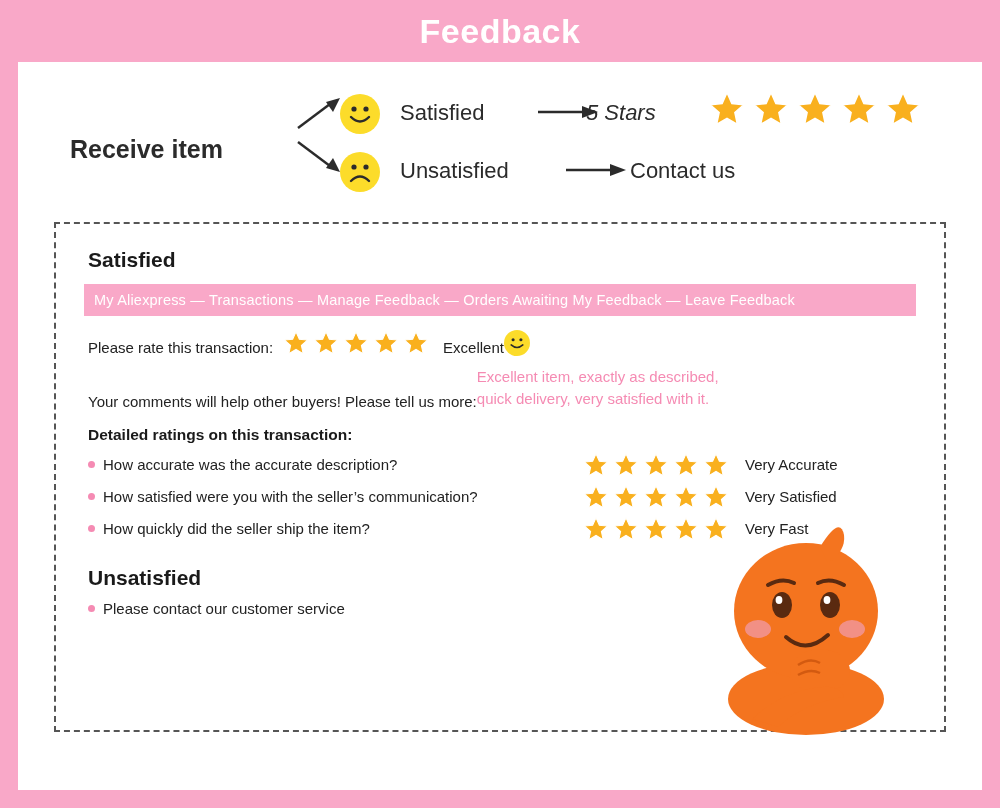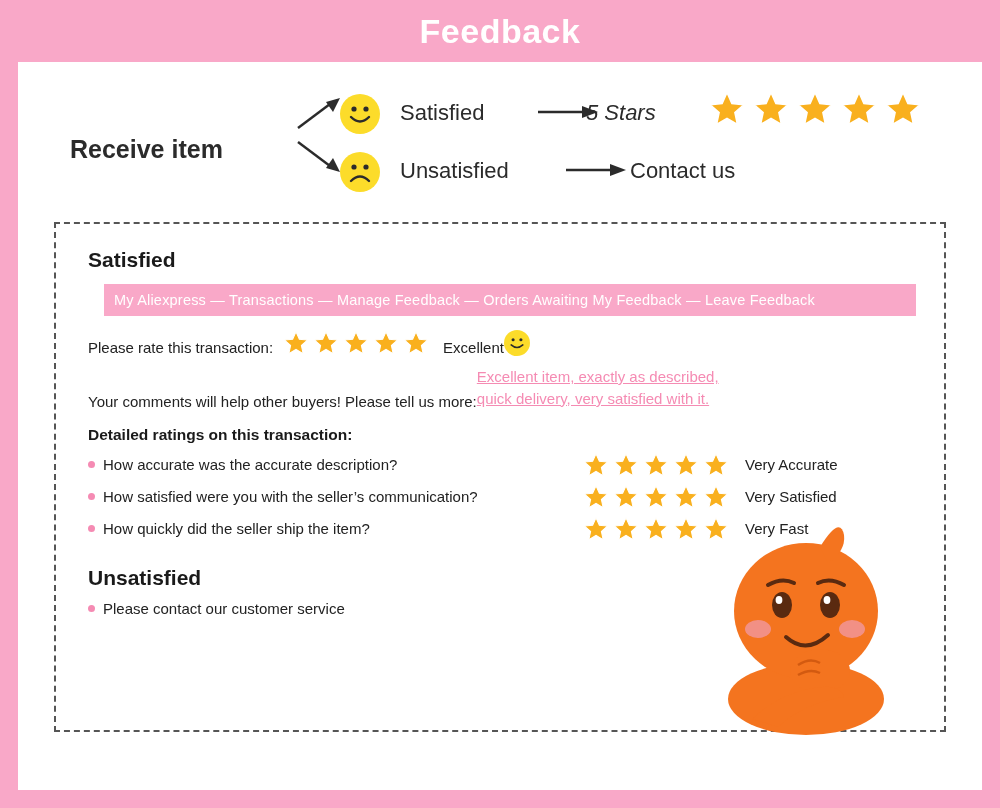--- a/index.html
+++ b/index.html
@@ -93,21 +93,21 @@
     font-size: 21px;
     font-weight: bold;
     color: #1a1a1a;
     margin: 2px 0 12px 4px;
   }
   .breadcrumb {
     background: #f9a8c8;
     color: #ffffff;
     font-size: 14.5px;
     padding: 8px 10px;
-    margin: 0 0 14px 20px;
+    margin: 0 0 14px 0;
     letter-spacing: 0.2px;
   }
   .rate-row {
     display: flex;
     align-items: flex-end;
     margin: 0 0 10px 4px;
     font-size: 15px;
     color: #222;
   }
   .rate-row .stars { margin: 0 10px; }
@@ -123,21 +123,20 @@
     display: flex;
     align-items: flex-end;
     margin: 0 0 16px 4px;
     font-size: 15px;
     color: #222;
   }
   .comment-pink {
     color: #f58bb3;
     line-height: 1.45;
     white-space: pre-line;
-    text-decoration: underline;
   }
   .detail-title {
     font-size: 15.5px;
     font-weight: bold;
     color: #1a1a1a;
     margin: 0 0 8px 4px;
   }
   .detail-row {
     display: flex;
     align-items: center;

